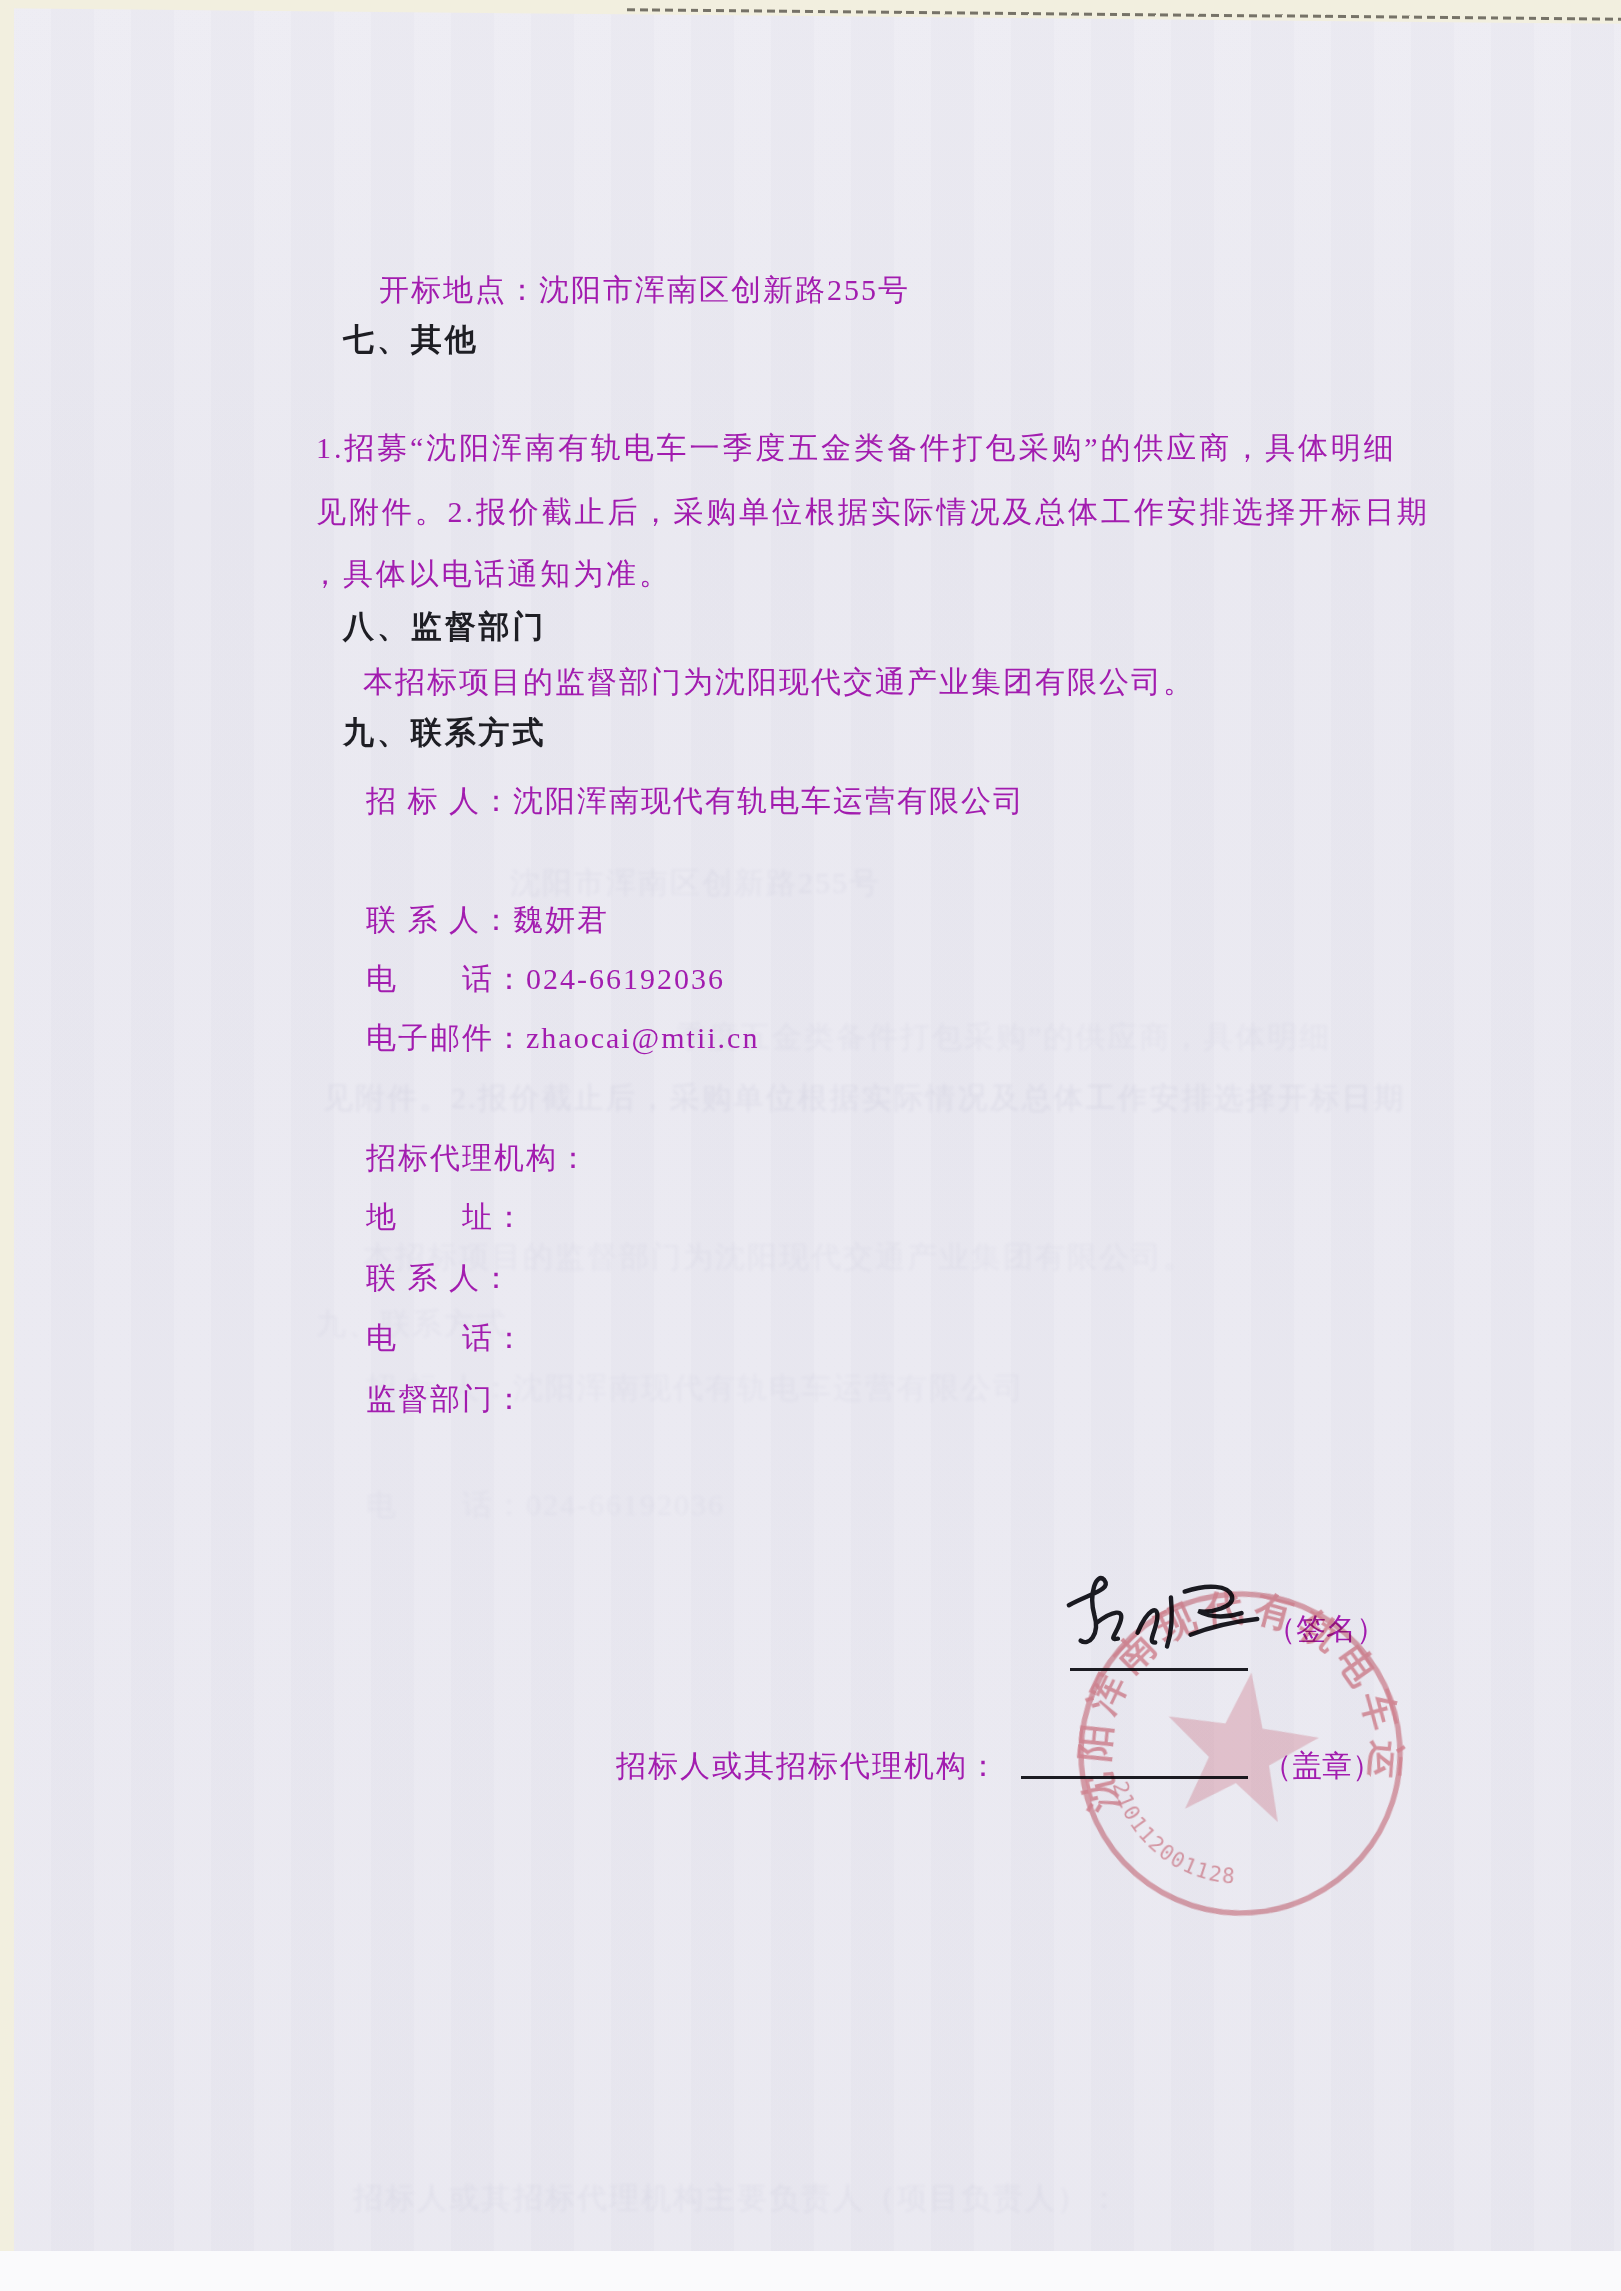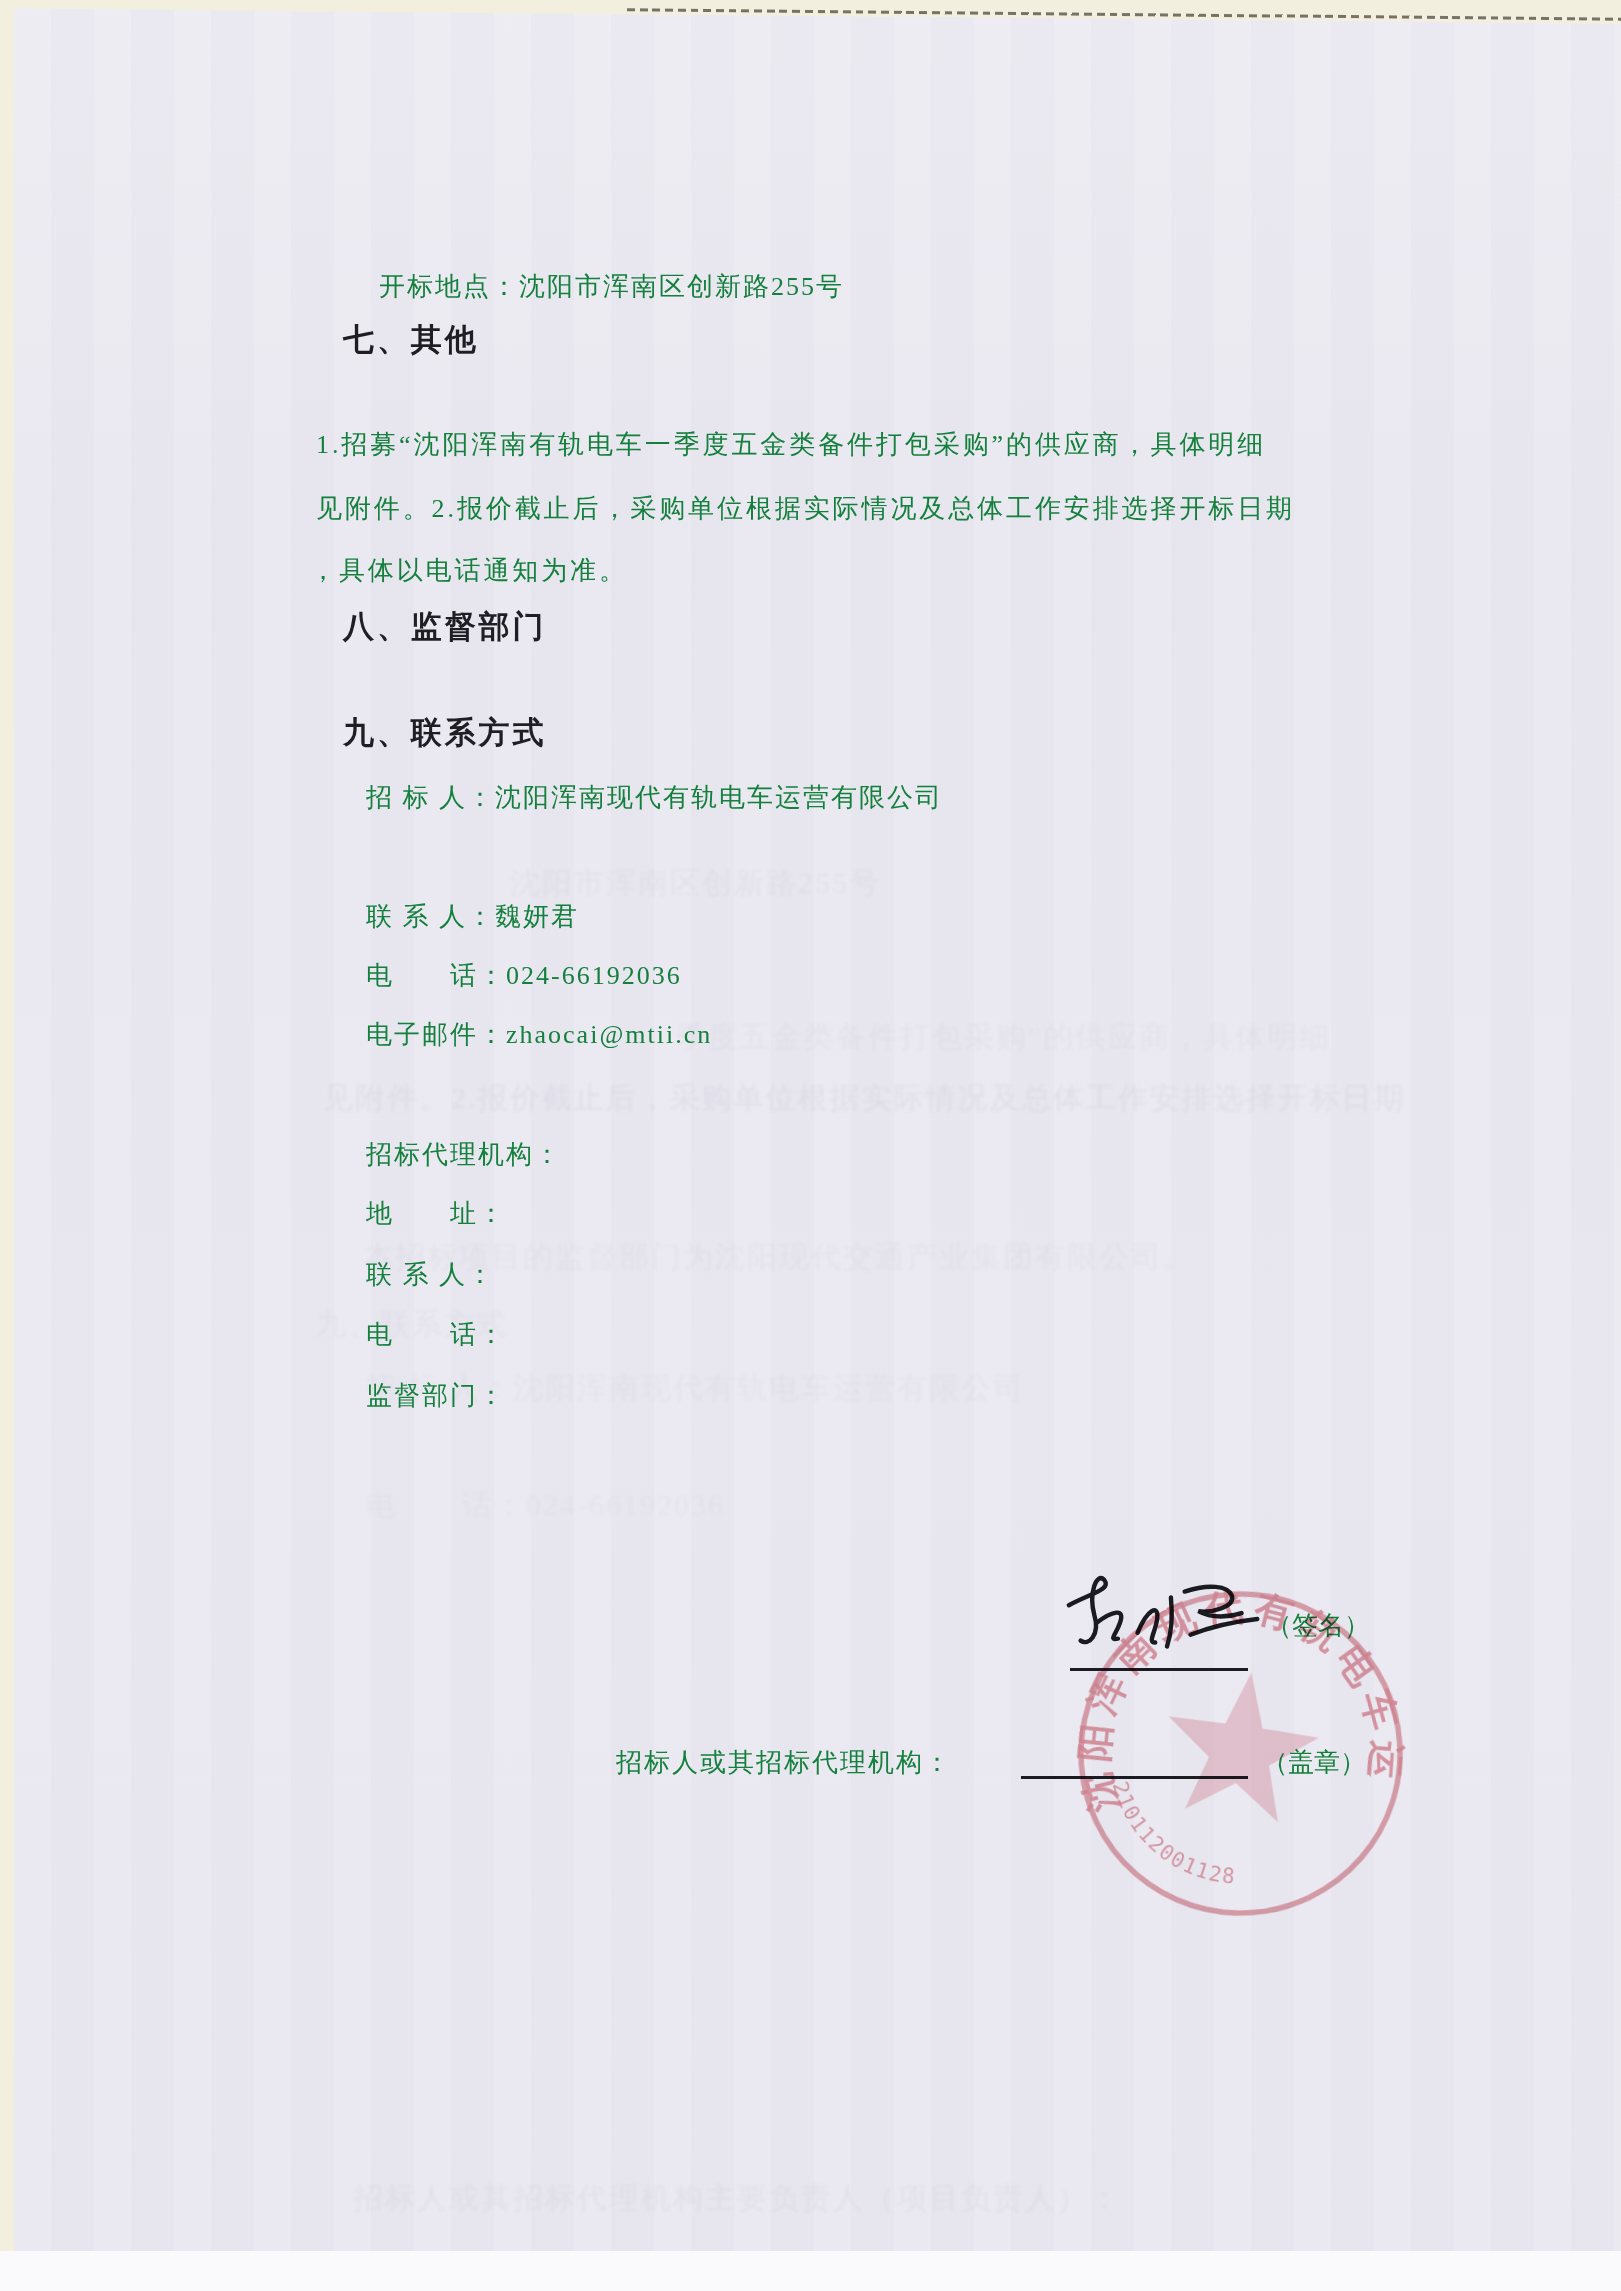--- a/index.html
+++ b/index.html
@@ -11,21 +11,21 @@
   #paper:before{content:"";position:absolute;inset:0;
          background:repeating-linear-gradient(90deg,rgba(255,255,255,.045) 0 37px,rgba(186,186,204,.05) 37px 80px);}
   
   .scan-top{position:absolute;left:-29px;top:-35px;width:1764px;height:43px;background:#f2efdf;
             transform:rotate(0.55deg);transform-origin:left bottom;}
   .scan-top-line{position:absolute;left:627px;top:12.7px;width:1000px;height:2.9px;
             transform:rotate(0.55deg);
             background:repeating-linear-gradient(90deg,#57534a 0 7.8px,rgba(87,83,74,0) 7.8px 12.7px);opacity:.8;}
   .scan-bottom{position:absolute;left:0;bottom:0;width:100%;height:41px;background:#fafafc;}
   
-  .tline{position:absolute;white-space:nowrap;color:#15803d;font-size:26px;letter-spacing:2px;line-height:1.25;}
+  .tline{position:absolute;white-space:nowrap;color:#a21caf;font-size:30px;letter-spacing:2px;line-height:1.25;}
   .head{font-family:"Liberation Sans","DejaVu Sans",sans-serif;font-weight:bold;font-size:31px;color:#1e1e24;letter-spacing:2.9px;margin-left:27px;}
   .ghost{position:absolute;white-space:nowrap;color:#70709a;font-size:30px;letter-spacing:2px;
          filter:blur(1.5px);pointer-events:none;}
   
   .sig-underline{position:absolute;height:2.9px;background:#1b1b22;}
   #signature-svg{position:absolute;left:1061px;top:1564px;}
   #stamp{position:absolute;left:1071px;top:1584px;width:339px;height:339px;
          mix-blend-mode:multiply;opacity:.88;filter:blur(0.4px);transform:rotate(-4deg);}
 </style>
 </head>
@@ -47,20 +47,21 @@
   <div class="ghost" style="left:353px;top:2178px;opacity:.07">招标人或其招标代理机构主要负责人（项目负责人）：</div>
 
   <div class="tline" style="left:379px;top:271px">开标地点：沈阳市浑南区创新路255号</div>
   <div class="tline head" style="left:316px;top:321px">七、其他</div>
 
   <div class="tline" style="left:316px;top:429px;letter-spacing:2.9px">1.招募“沈阳浑南有轨电车一季度五金类备件打包采购”的供应商，具体明细</div>
   <div class="tline" style="left:316px;top:493px;letter-spacing:2.9px">见附件。2.报价截止后，采购单位根据实际情况及总体工作安排选择开标日期</div>
   <div class="tline" style="left:310px;top:555px;letter-spacing:2.9px">，具体以电话通知为准。</div>
 
   <div class="tline head" style="left:316px;top:608px">八、监督部门</div>
+  <div class="tline" style="left:363px;top:663px">本招标项目的监督部门为沈阳现代交通产业集团有限公司。</div>
   <div class="tline head" style="left:316px;top:714px">九、联系方式</div>
 
   <div class="tline" style="left:366px;top:782px">招 标 人：沈阳浑南现代有轨电车运营有限公司</div>
   <div class="tline" style="left:366px;top:901px">联 系 人：魏妍君</div>
   <div class="tline" style="left:366px;top:960px">电　　话：024-66192036</div>
   <div class="tline" style="left:366px;top:1019px">电子邮件：zhaocai@mtii.cn</div>
 
   <div class="tline" style="left:366px;top:1139px">招标代理机构：</div>
   <div class="tline" style="left:366px;top:1198px">地　　址：</div>
   <div class="tline" style="left:366px;top:1259px">联 系 人：</div>

